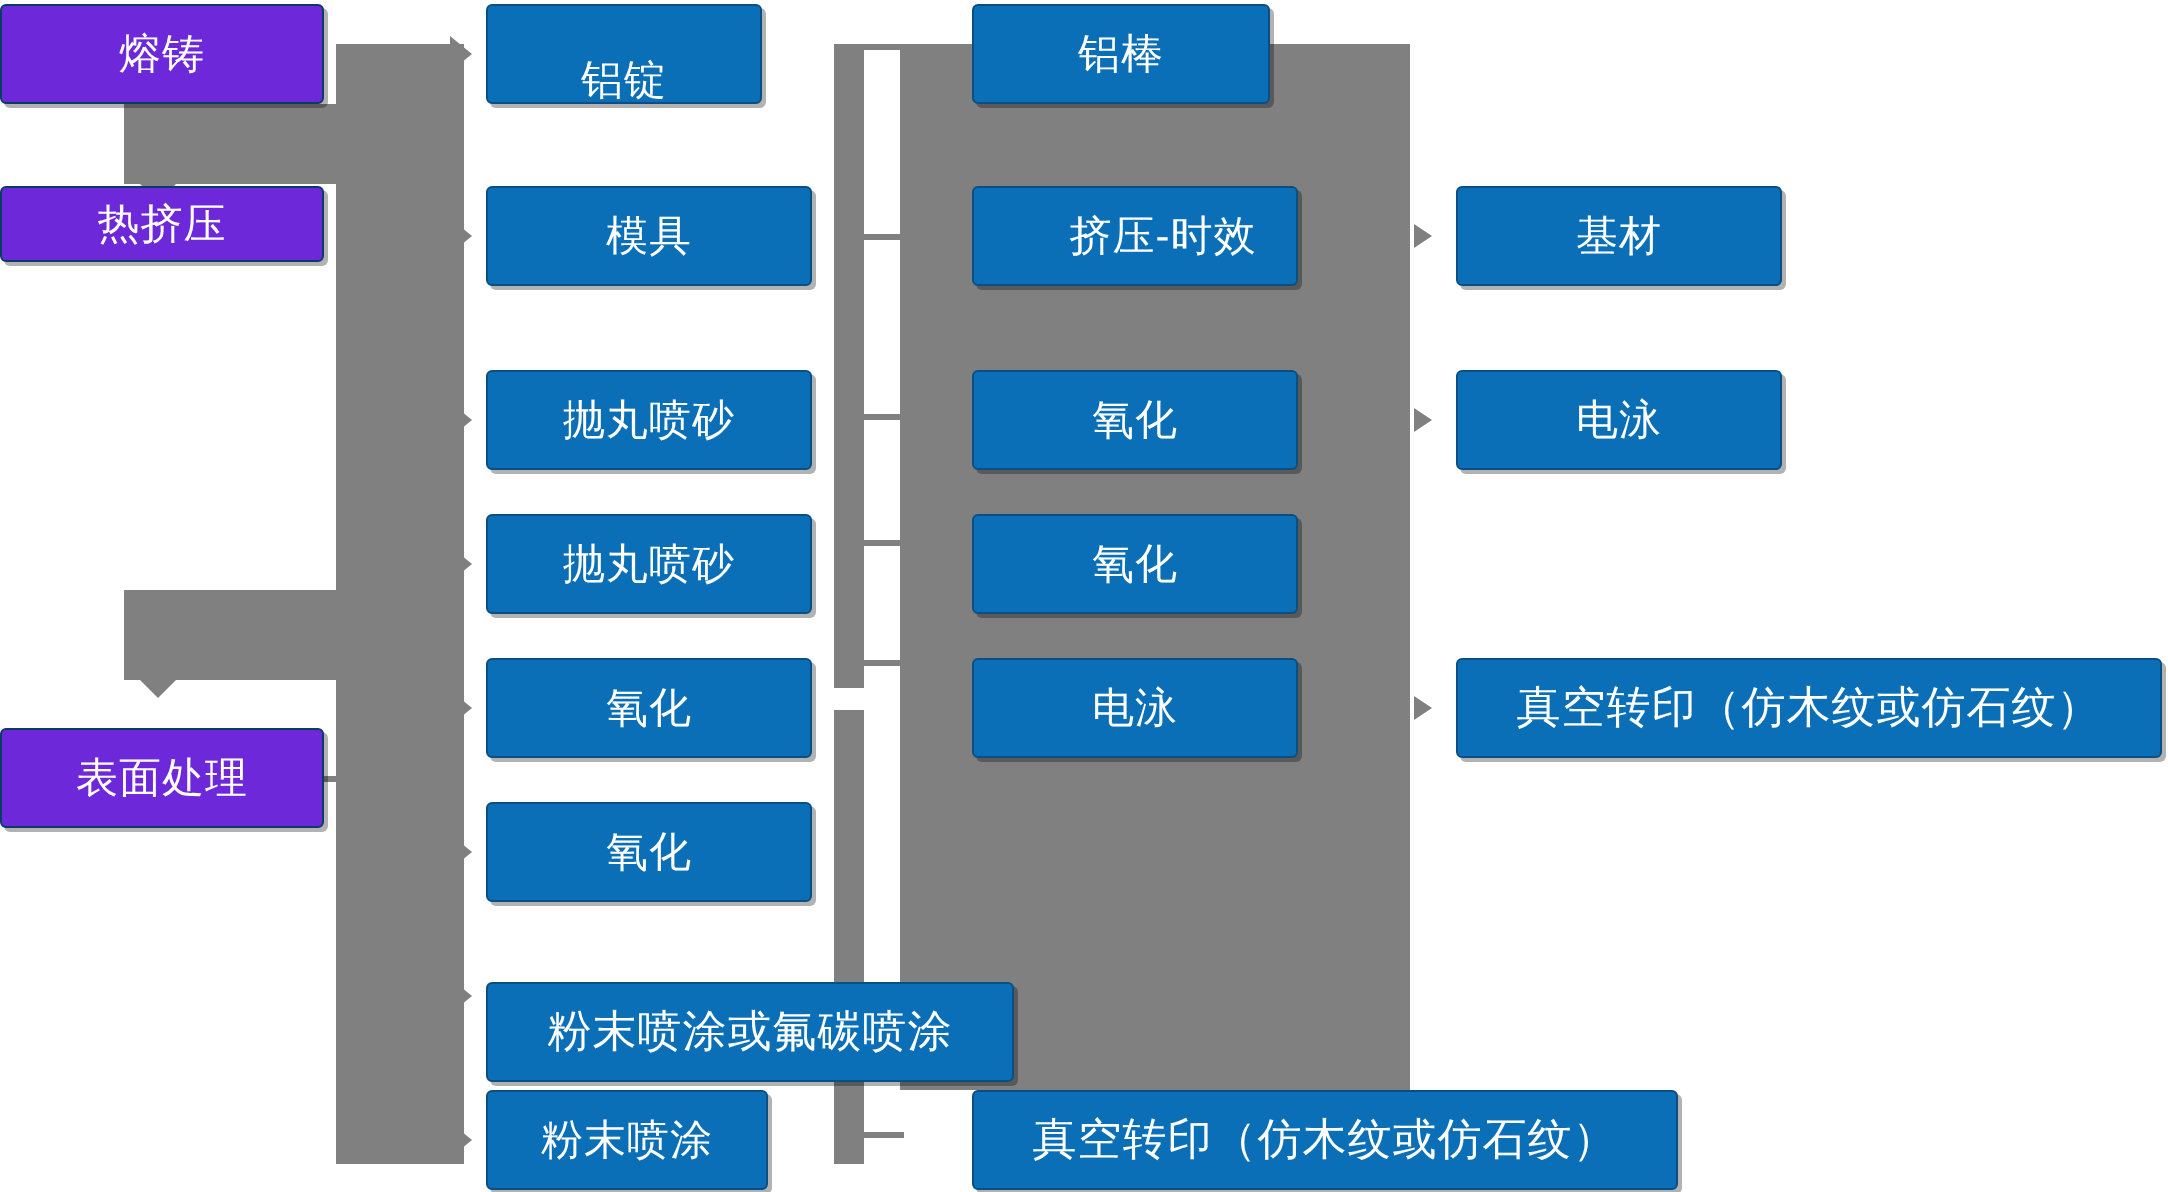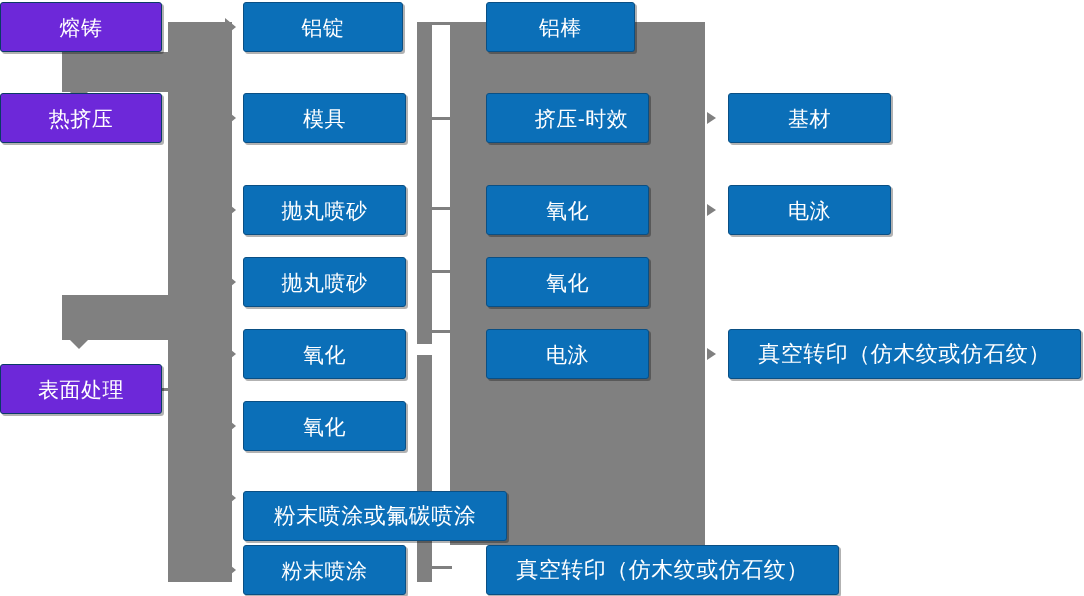--- a/index.html
+++ b/index.html
@@ -117,29 +117,29 @@
   <div class="tick" style="left:432px; top:566px; width:20px;"></div>
 
   <div class="small-arrow" style="left:707px; top:112px;"></div>
   <div class="small-arrow" style="left:707px; top:204px;"></div>
   <div class="small-arrow" style="left:707px; top:348px;"></div>
 
   <div class="box box-dark" style="left:0px; top:2px; width:162px; height:50px;">
     <span>熔铸</span>
   </div>
 
-  <div class="box box-dark" style="left:0px; top:93px; width:162px; height:50px;">
+  <div class="box box-dark" style="left:0px; top:93px; width:162px; height:38px;">
     <span>热挤压</span>
   </div>
 
   <div class="box box-dark" style="left:0px; top:364px; width:162px; height:50px;">
     <span>表面处理</span>
   </div>
 
-  <div class="box box-mid" style="left:243px; top:2px; width:160px; height:50px;">
+  <div class="box box-mid" style="left:243px; top:2px; width:138px; height:50px;align-items:flex-end;">
     <span>铝锭</span>
   </div>
 
   <div class="box box-mid" style="left:243px; top:93px; width:163px; height:50px;">
     <span>模具</span>
   </div>
 
   <div class="box box-mid" style="left:243px; top:185px; width:163px; height:50px;">
     <span>抛丸喷砂</span>
   </div>
@@ -153,21 +153,21 @@
   </div>
 
   <div class="box box-mid" style="left:243px; top:401px; width:163px; height:50px;">
     <span>氧化</span>
   </div>
 
   <div class="box box-mid box-wide" style="left:243px; top:473px; width:264px; height:50px;margin-top:18px;">
     <span>粉末喷涂或氟碳喷涂</span>
   </div>
 
-  <div class="box box-mid" style="left:243px; top:545px; width:163px; height:50px;">
+  <div class="box box-mid" style="left:243px; top:545px; width:141px; height:50px;">
     <span>粉末喷涂</span>
   </div>
 
   <div class="box box-mid" style="left:486px; top:2px; width:149px; height:50px;">
     <span>铝棒</span>
   </div>
 
   <div class="box box-mid" style="left:486px; top:93px; width:163px; height:50px;padding-left:28px;">
     <span>挤压-时效</span>
   </div>

